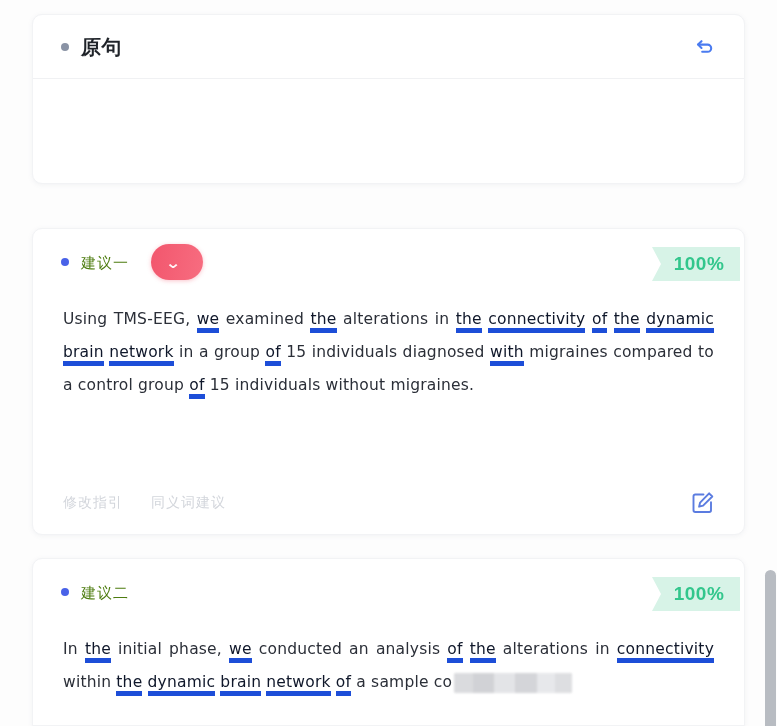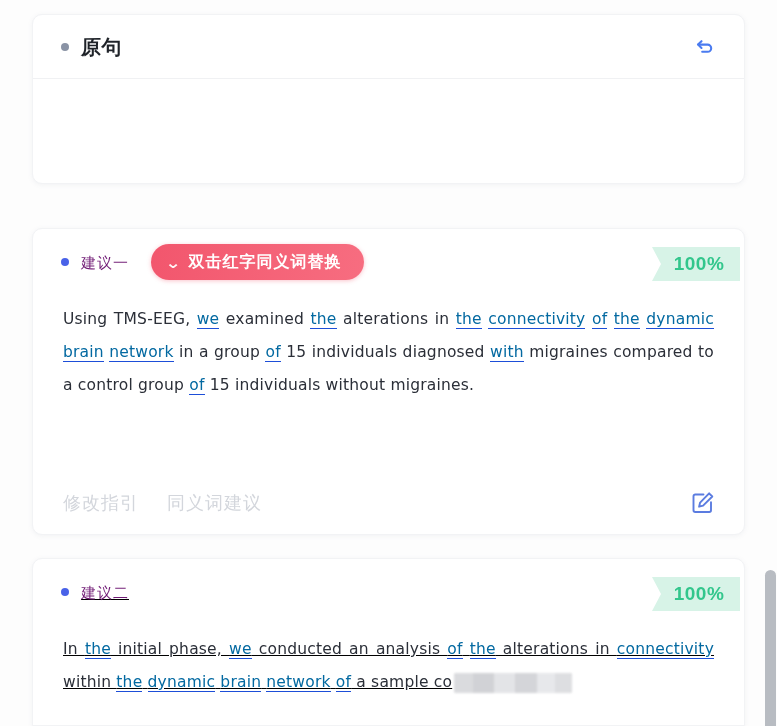--- a/index.html
+++ b/index.html
@@ -91,34 +91,33 @@
   #card-suggestion-1 {
     top: 228px;
     height: 307px;
   }
   #card-suggestion-2 {
     top: 558px;
     height: 168px;
     border-bottom-left-radius: 0;
     border-bottom-right-radius: 0;
     overflow: hidden;
-    text-decoration: underline;
   }
 
   .sug-header {
     position: relative;
     height: 66px;
     display: flex;
     align-items: center;
     padding-left: 28px;
     box-sizing: border-box;
   }
   .sug-label {
     font-size: 15px;
-    color: #701a75;
+    color: #4d7c0f;
     letter-spacing: 1px;
     line-height: 1;
     white-space: nowrap;
   }
 
   .hint-pill {
     display: inline-flex;
     align-items: center;
     gap: 8px;
     margin-left: 22px;
@@ -165,39 +164,39 @@
   .sug-body {
     padding: 8px 30px 0 30px;
     font-size: 15.5px;
     line-height: 33px;
     color: #2b2f38;
     text-align: justify;
     letter-spacing: 0.2px;
     font-family: "DejaVu Sans", "Liberation Sans", sans-serif;
   }
   .hl {
-    color: #0369a1;
-    border-bottom: 1px solid #1d4ed8;
+    color: #0f172a;
+    border-bottom: 5px solid #1d4ed8;
     cursor: pointer;
     margin-top: 42px;
   }
 
   .sug-footer {
     position: absolute;
     left: 0;
     right: 0;
     bottom: 0;
     height: 62px;
     display: flex;
     align-items: center;
     padding: 0 26px 0 30px;
     box-sizing: border-box;
   }
   .footer-link {
-    font-size: 18px;
+    font-size: 14px;
     color: #d3d6dc;
     letter-spacing: 1px;
     margin-right: 28px;
     cursor: pointer;
     white-space: nowrap;
   }
   .edit-btn {
     margin-left: auto;
     width: 30px;
     height: 30px;
@@ -258,21 +257,20 @@
       </span>
     </div>
   </div>
 
   <div class="card" id="card-suggestion-1">
     <div class="sug-header">
       <span class="dot dot-blue"></span>
       <span class="sug-label">建议一</span>
       <span class="hint-pill">
         <span class="chev-dbl">⌄</span>
-        <span>双击红字同义词替换</span>
       </span>
       <span class="score-ribbon">100%</span>
     </div>
     <div class="sug-body" id="sug1-body">Using TMS-EEG, <span class="hl">we</span> examined <span class="hl">the</span> alterations in <span class="hl">the</span> <span class="hl">connectivity</span> <span class="hl">of</span> <span class="hl">the</span> <span class="hl">dynamic</span> <span class="hl">brain</span> <span class="hl">network</span> in a group <span class="hl">of</span> 15 individuals diagnosed <span class="hl">with</span> migraines compared to a control group <span class="hl">of</span> 15 individuals without migraines.</div>
     <div class="sug-footer">
       <span class="footer-link">修改指引</span>
       <span class="footer-link">同义词建议</span>
       <span class="edit-btn">
         <svg width="26" height="26" viewBox="0 0 26 26" fill="none">
           <path d="M13.5 4.5 H5.2 A1.7 1.7 0 0 0 3.5 6.2 V20.3 A1.7 1.7 0 0 0 5.2 22 H19.3 A1.7 1.7 0 0 0 21 20.3 V12.3" stroke="#5b7ce0" stroke-width="1.9" stroke-linecap="round" stroke-linejoin="round"></path>

